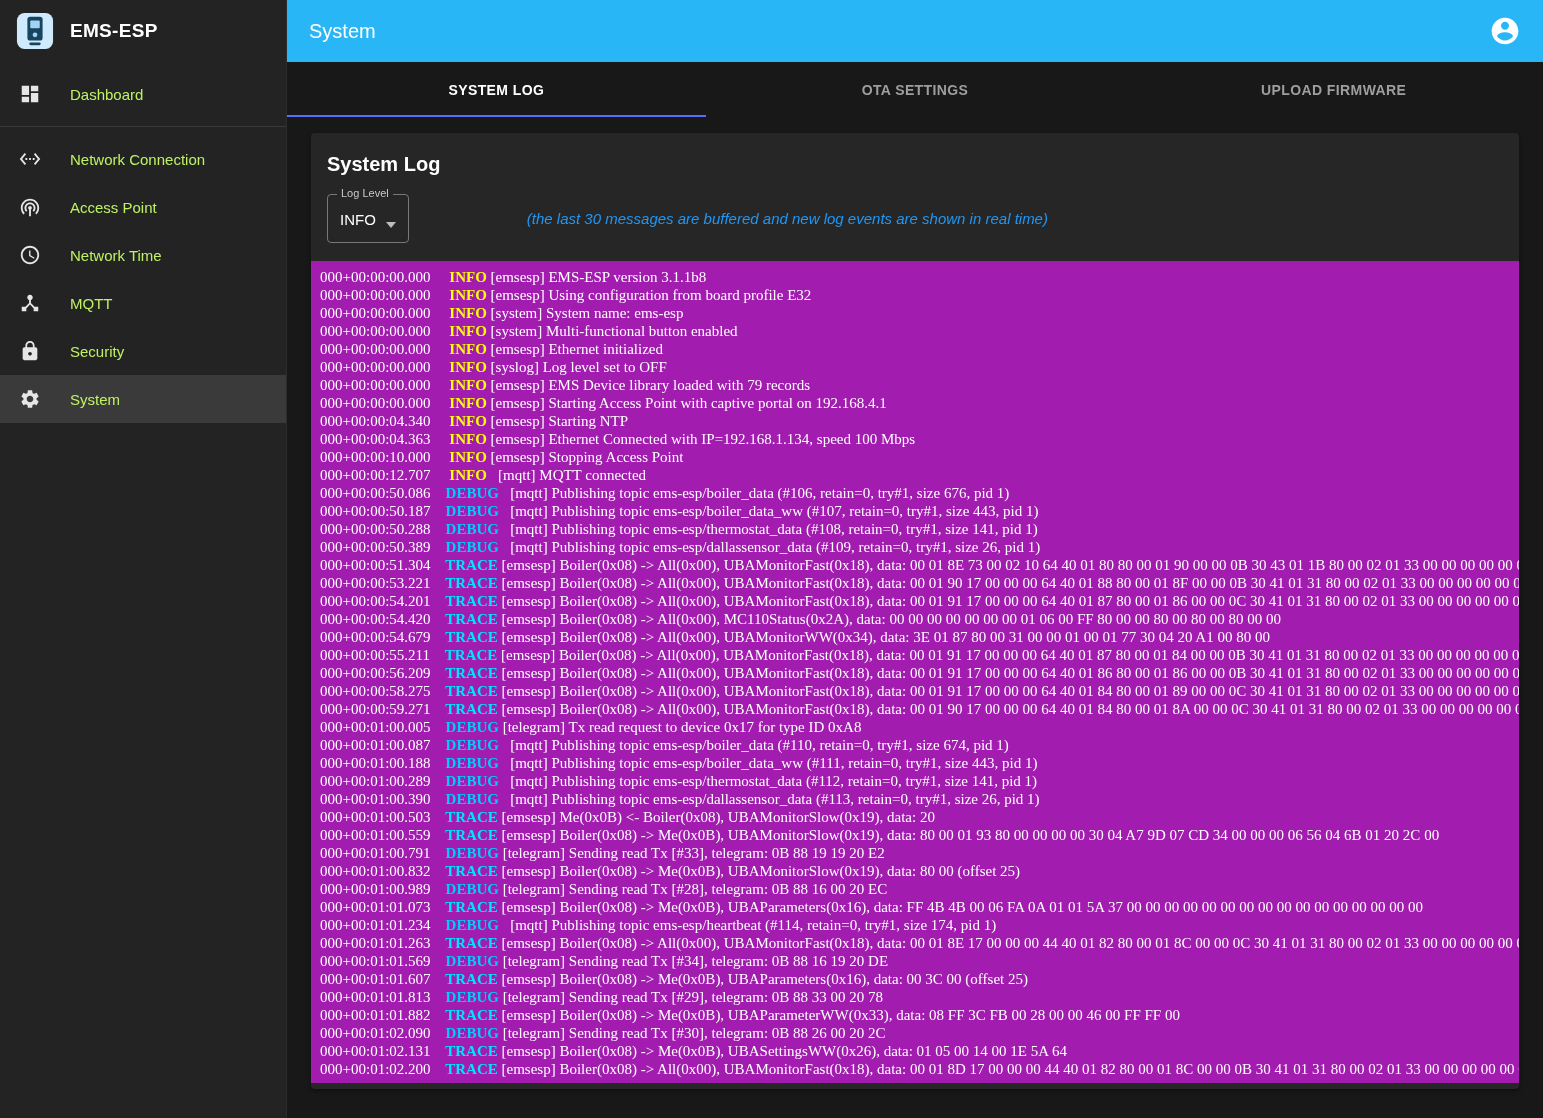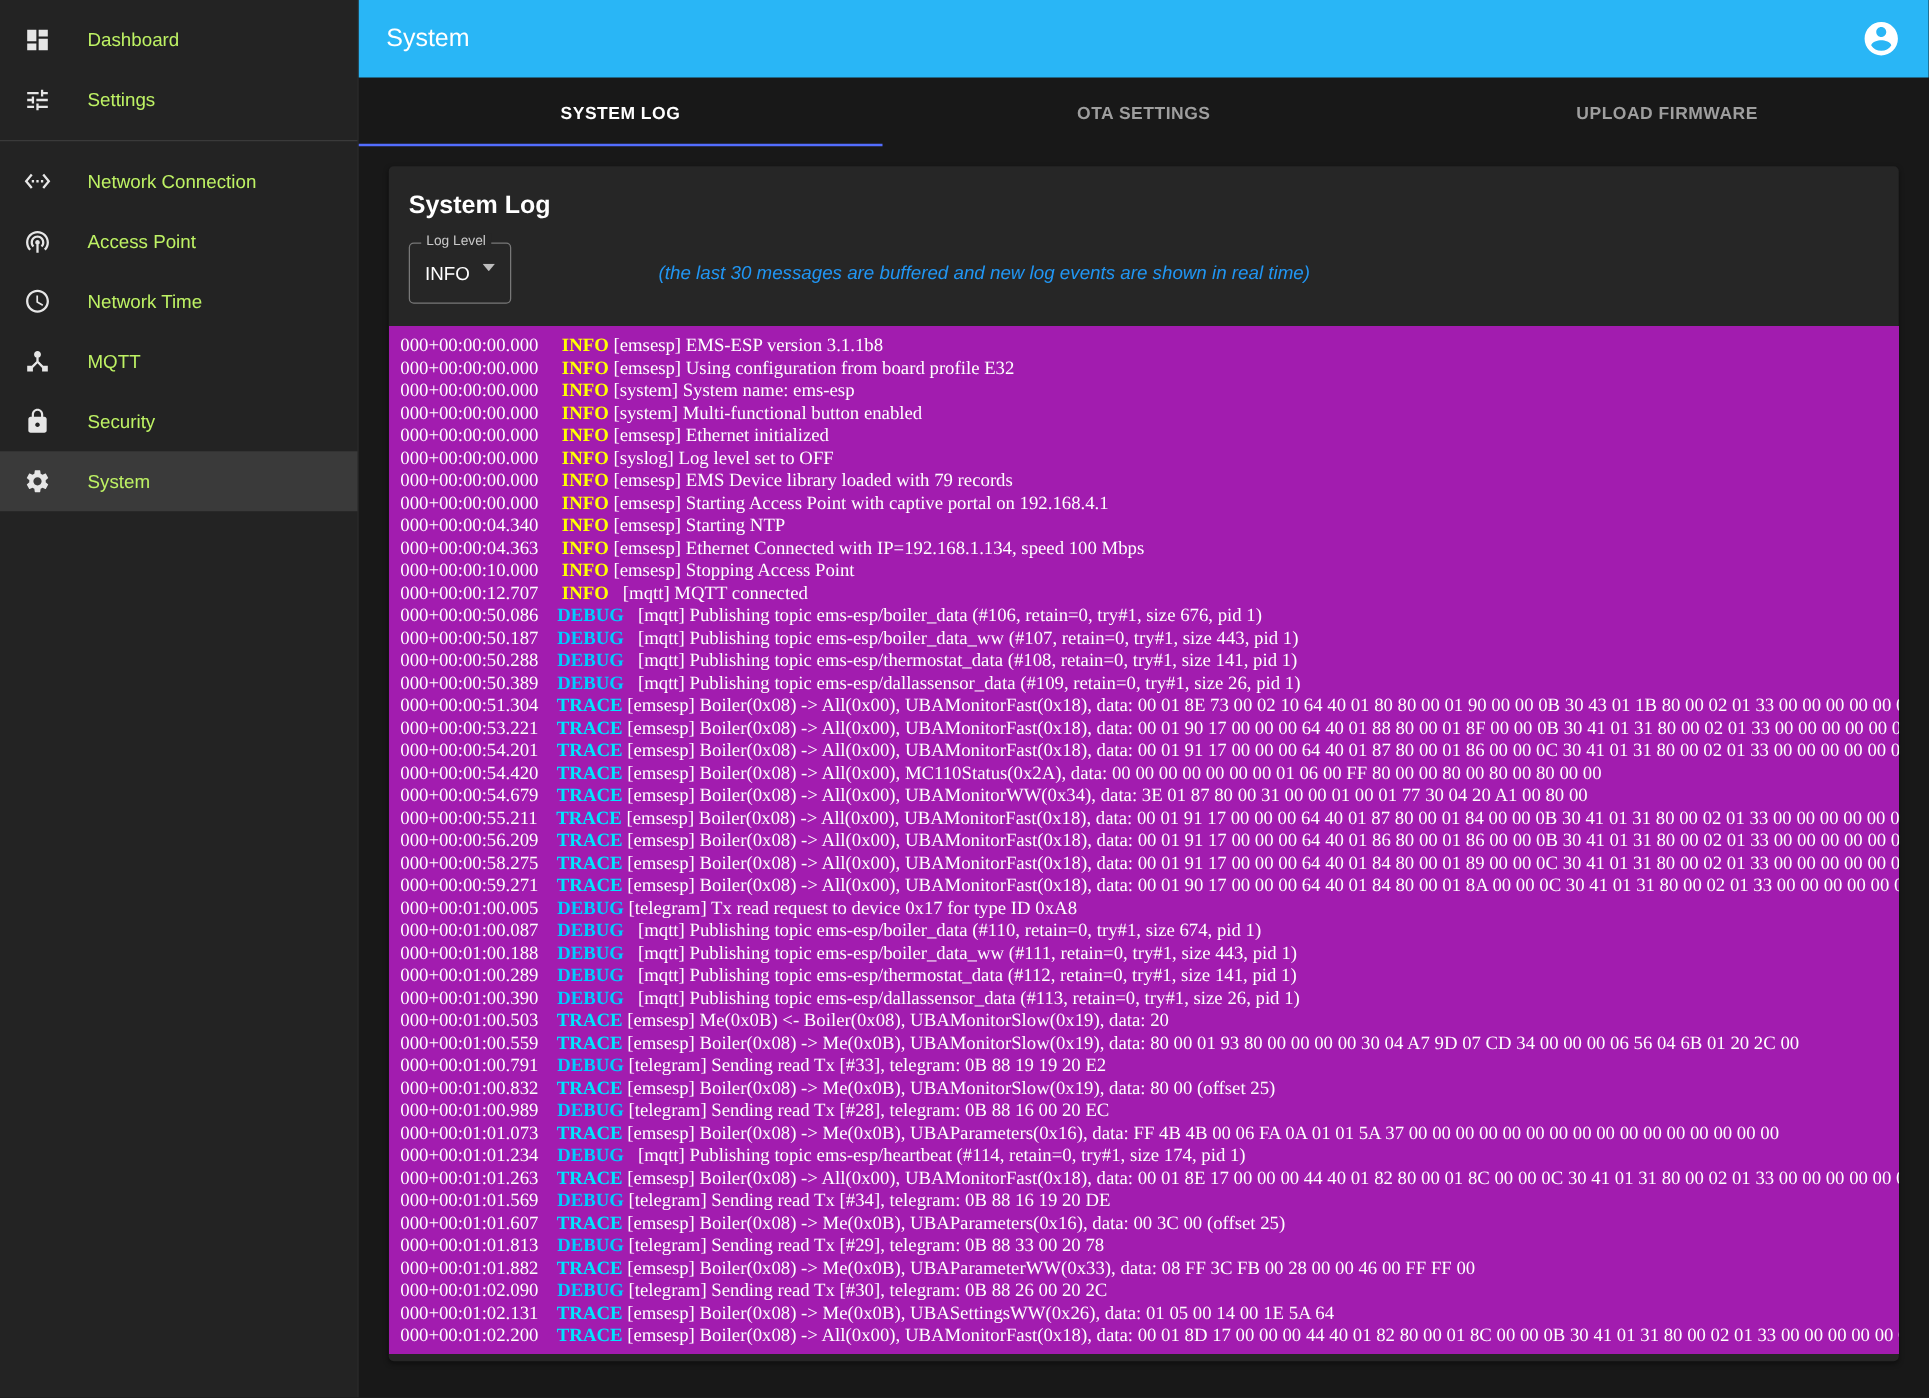--- a/index.html
+++ b/index.html
@@ -28,21 +28,21 @@
   
   .tabbar { height:55px; display:flex; flex-shrink:0; }
   .tab { flex:1; display:flex; align-items:center; justify-content:center; font-size:14px; font-weight:bold; letter-spacing:.4px; color:#9e9e9e; position:relative; cursor:pointer; }
   .tab.active { color:#fff; }
   .tab.active::after { content:""; position:absolute; left:0; right:0; bottom:0; height:2px; background:var(--tab-indicator,#536dfe); }
 
   
   .card { margin:16px 24px 0; background:#262626; border-radius:4px; padding:20px 0 6px; box-shadow:0 2px 4px rgba(0,0,0,.4); }
   .card h2 { font-size:20px; margin:0 16px 18px; font-weight:bold; color:#fff; }
   .controls { display:flex; align-items:center; margin:0 16px 18px; }
-  .select { position:relative; border:1px solid #787878; border-radius:4px; padding:16px 12px 14px; display:flex; align-items:flex-start; gap:10px; cursor:pointer; }
+  .select { position:relative; border:1px solid #787878; border-radius:4px; padding:16px 12px 14px; display:flex; align-items:flex-end; gap:10px; cursor:pointer; }
   .select-label { position:absolute; top:-8px; left:9px; font-size:11px; color:#c9c9c9; background:#262626; padding:0 4px; }
   .select-value { font-size:15px; color:#fff; }
   .caret { display:flex; }
   .note { margin-left:118px; color:var(--note,#2196f3); font-style:italic; font-size:15px; }
 
   
   .console { background:#a21caf; height:822px; overflow:auto; padding:7px 0 0 9px;
              font-family:Liberation Serif, serif; font-size:15px; line-height:18px; }
   .log-inner { min-width:1980px; padding-bottom:8800px; }
   .log-line { white-space:pre; }
@@ -57,36 +57,40 @@
   .console::-webkit-scrollbar-track { background:#ededed; }
   .console::-webkit-scrollbar-thumb { background:#a3a3a3; border:2px solid #ededed; }
   .console::-webkit-scrollbar-corner { background:#e9e9e9; }
 </style>
 </head>
 <body>
 
 <div class="app">
 
   <aside class="sidebar">
+    <div class="sidebar-header">
+      <span class="logo">
+        <svg viewBox="0 0 40 40" width="38" height="38">
+          <rect x="1" y="1" width="38" height="38" rx="8" fill="#cfeafc"></rect>
+          <rect x="12" y="5" width="16" height="25" rx="3" fill="#17445e"></rect>
+          <rect x="15" y="9" width="10" height="8" rx="1" fill="#9fd4f2"></rect>
+          <circle cx="20" cy="24" r="2.5" fill="#9fd4f2"></circle>
+          <rect x="14" y="32" width="12" height="3" rx="1.5" fill="#17445e"></rect>
+        </svg>
+      </span>
+      <span class="app-title">EMS-ESP</span>
+    </div>
     <nav class="nav" id="sidebar-nav">
         <div class="side-item">
           <span class="side-icon">
             <svg viewBox="0 0 24 24" width="22" height="22" fill="currentColor">
               <path d="M3 13h8V3H3v10zm0 8h8v-6H3v6zm10 0h8V11h-8v10zm0-18v6h8V3h-8z"></path>
             </svg>
           </span>
           <span class="side-label">Dashboard</span>
-        </div>
-        <div class="side-item">
-          <span class="side-icon">
-            <svg viewBox="0 0 24 24" width="22" height="22" fill="currentColor">
-              <path d="M3 17v2h6v-2H3zM3 5v2h10V5H3zm10 16v-2h8v-2h-8v-2h-2v6h2zM7 9v2H3v2h4v2h2V9H7zm14 4v-2H11v2h10zm-6-4h2V7h4V5h-4V3h-2v6z"></path>
-            </svg>
-          </span>
-          <span class="side-label">Settings</span>
         </div>
         <div class="divider"></div>
         <div class="side-item">
           <span class="side-icon">
             <svg viewBox="0 0 24 24" width="22" height="22" fill="currentColor">
               <path d="M7.77 6.76L6.23 5.48.82 12l5.41 6.52 1.54-1.28L3.42 12l4.35-5.24zM7 13h2v-2H7v2zm10-2h-2v2h2v-2zm-6 2h2v-2h-2v2zm6.77-7.52l-1.54 1.28L20.58 12l-4.35 5.24 1.54 1.28L23.18 12l-5.41-6.52z"></path>
             </svg>
           </span>
           <span class="side-label">Network Connection</span>
         </div>

